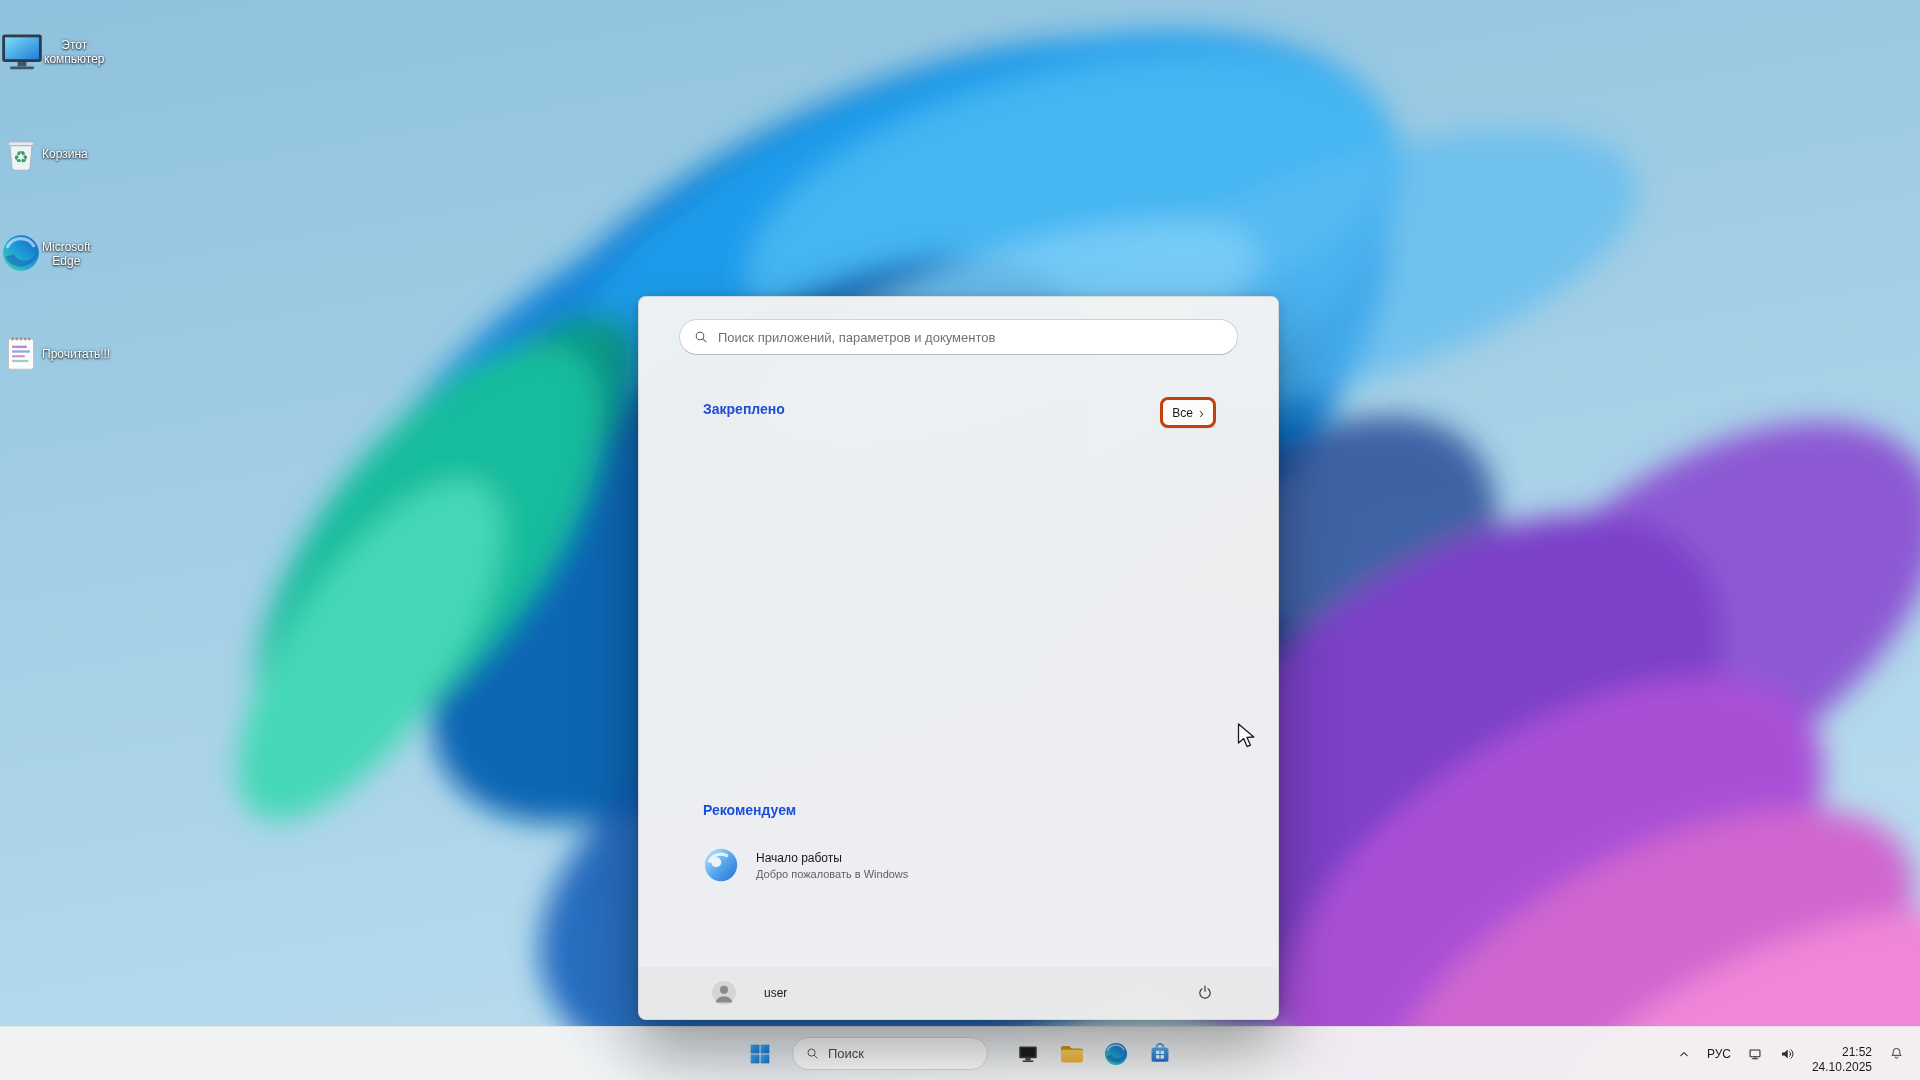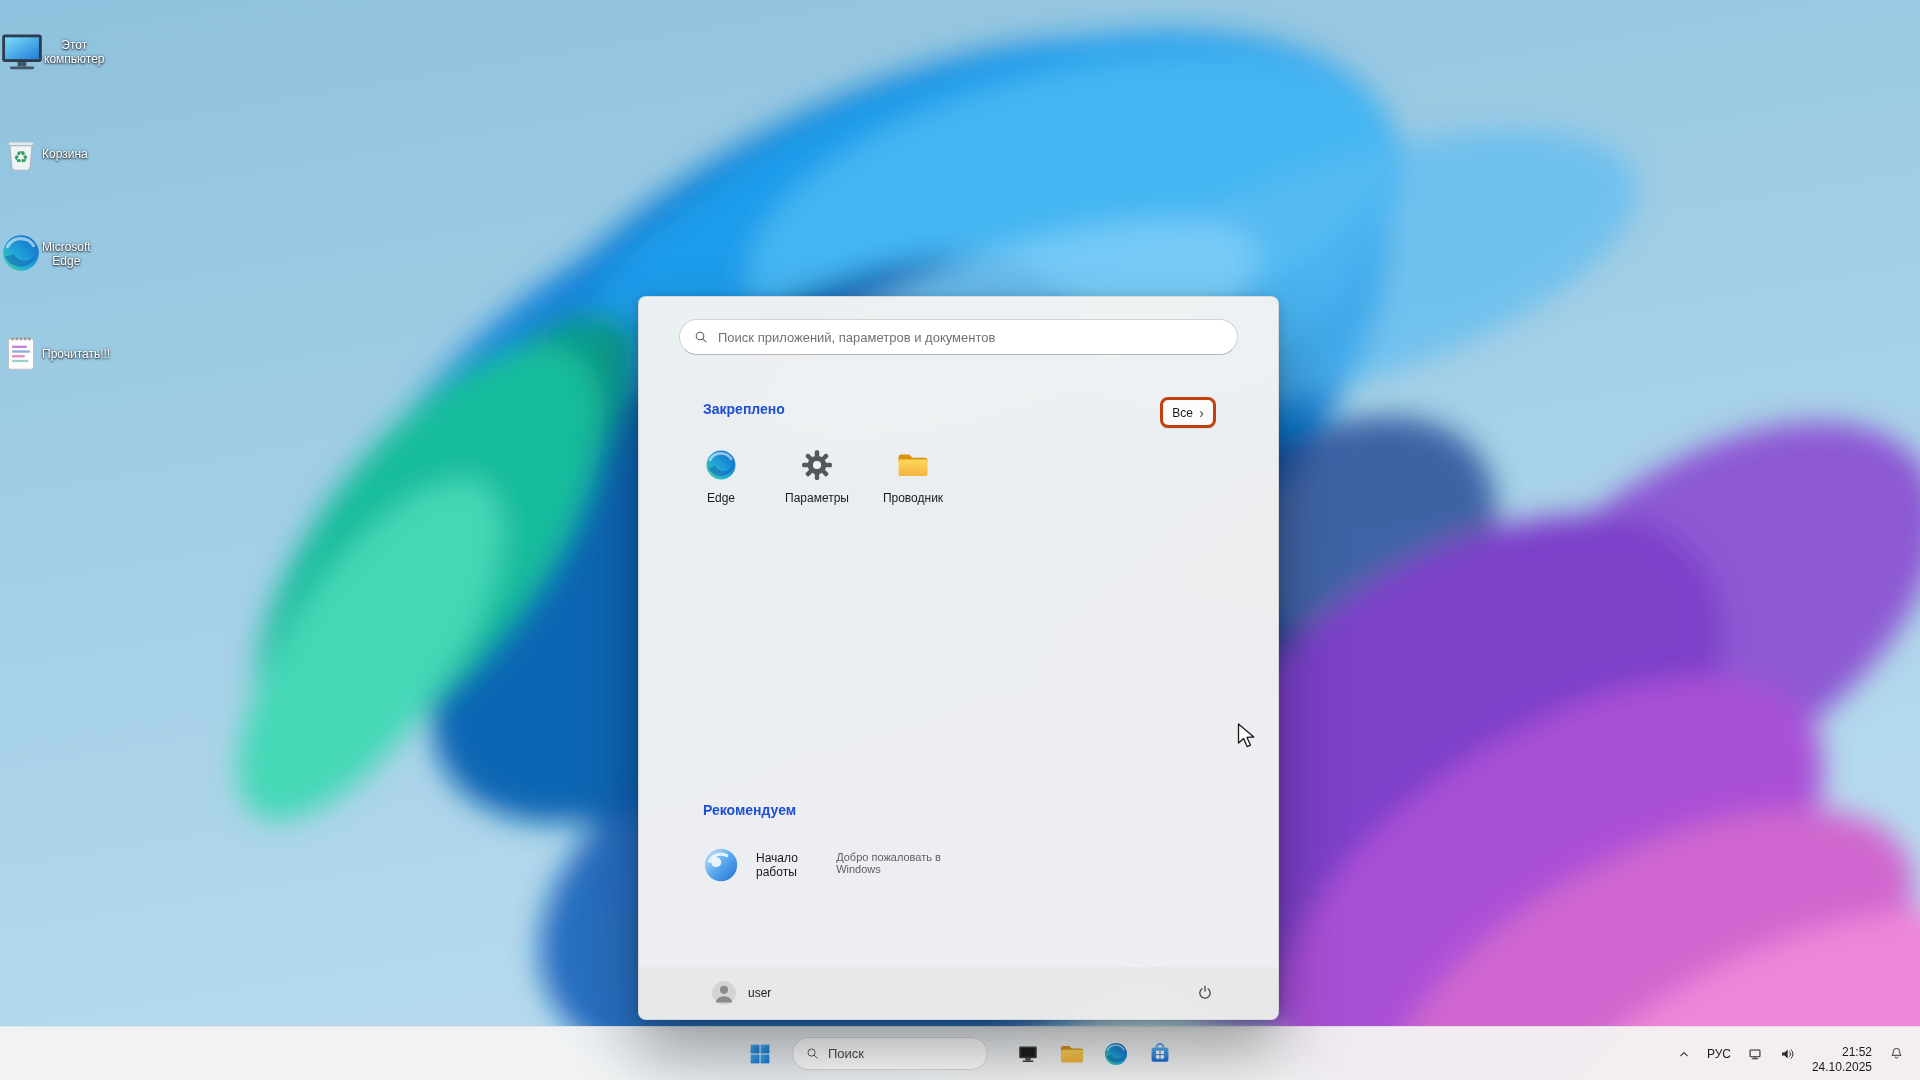--- a/index.html
+++ b/index.html
@@ -29,26 +29,26 @@
   .sm-all-btn { position:absolute; right:62px; top:100px; height:31px; padding:0 9px; background:#fbfbfb;
     border:3px solid #c2410c; border-radius:8px; box-shadow:0 1px 1px rgba(0,0,0,.07);
     display:flex; align-items:center; gap:6px; font-size:12px; color:#1a1a1a; cursor:pointer; }
   .sm-all-btn .chev { font-size:15px; line-height:12px; color:#555; }
   .sm-apps { position:absolute; left:34px; top:138px; display:flex; }
   .sm-tile { width:96px; height:88px; border-radius:6px; display:flex; flex-direction:column; align-items:center;
     justify-content:flex-start; padding-top:13px; cursor:pointer; }
   .sm-tile .lbl { margin-top:9px; font-size:12px; color:#1b1b1b; }
   .sm-rec-item { position:absolute; left:48px; top:538px; width:286px; height:60px; border-radius:5px;
     display:flex; align-items:center; gap:16px; padding-left:15px; cursor:pointer; }
-  .sm-rec-text { display:flex; gap:3px; }
+  .sm-rec-text { display:flex; flex-direction:column; gap:3px; }
   .sm-rec-title { font-size:12px; color:#191919; }
   .sm-rec-sub { font-size:11px; color:#5f5f5f; }
   .sm-userbar { position:absolute; left:0; right:0; bottom:0; height:52px; background:rgba(225,225,225,.55);
     border-radius:0 0 8px 8px; display:flex; align-items:center; padding:0 56px 0 62px; }
-  .sm-user { display:flex; align-items:center; gap:10px; padding:5px 9px; border-radius:5px; cursor:pointer; }
+  .sm-user { display:flex; align-items:center; gap:26px; padding:5px 9px; border-radius:5px; cursor:pointer; }
   .sm-user .name { font-size:12px; color:#1b1b1b; }
   .sm-power { margin-left:auto; width:34px; height:34px; border-radius:5px; display:flex; align-items:center; justify-content:center; cursor:pointer; }
 
   
   .taskbar { position:absolute; left:0; right:0; bottom:0; height:54px; z-index:5;
     background:rgba(243,243,243,.95); border-top:1px solid rgba(0,0,0,.06); }
   .tb-center { position:absolute; left:740px; top:0; height:100%; display:flex; align-items:center; }
   .tb-btn { width:40px; height:40px; border-radius:5px; display:flex; align-items:center; justify-content:center; cursor:pointer; }
   .tb-search { margin-left:12px; width:196px; height:33px; background:#fff; border:1px solid #d7d7d7; border-radius:17px;
     display:flex; align-items:center; padding:0 12px; gap:8px; cursor:text; }
@@ -297,46 +297,20 @@
     <input type="text" placeholder="Поиск приложений, параметров и документов" style="">
   </div>
 
   <div class="sm-sec-header" style="left:64px; top:104px">Закреплено</div>
 
   <div class="sm-all-btn">
     <span>Все</span>
     <span class="chev">›</span>
   </div>
 
-  <div class="sm-apps">
-    <div class="sm-tile">
-      <span style="display:flex">
-          <svg width="34" height="34">
-            <use href="#icon-edge"></use>
-          </svg>
-        </span>
-      <span class="lbl">Edge</span>
-    </div>
-    <div class="sm-tile">
-      <span style="display:flex">
-          <svg width="34" height="34">
-            <use href="#icon-gear"></use>
-          </svg>
-        </span>
-      <span class="lbl">Параметры</span>
-    </div>
-    <div class="sm-tile">
-      <span style="display:flex">
-          <svg width="34" height="34">
-            <use href="#icon-folder"></use>
-          </svg>
-        </span>
-      <span class="lbl">Проводник</span>
-    </div>
-  </div>
 
   <div class="sm-sec-header" style="left:64px; top:505px">Рекомендуем</div>
 
   <div class="sm-rec-item">
     <span style="display:flex">
         <svg width="38" height="38">
           <use href="#icon-getstarted"></use>
         </svg>
       </span>
     <span class="sm-rec-text">

